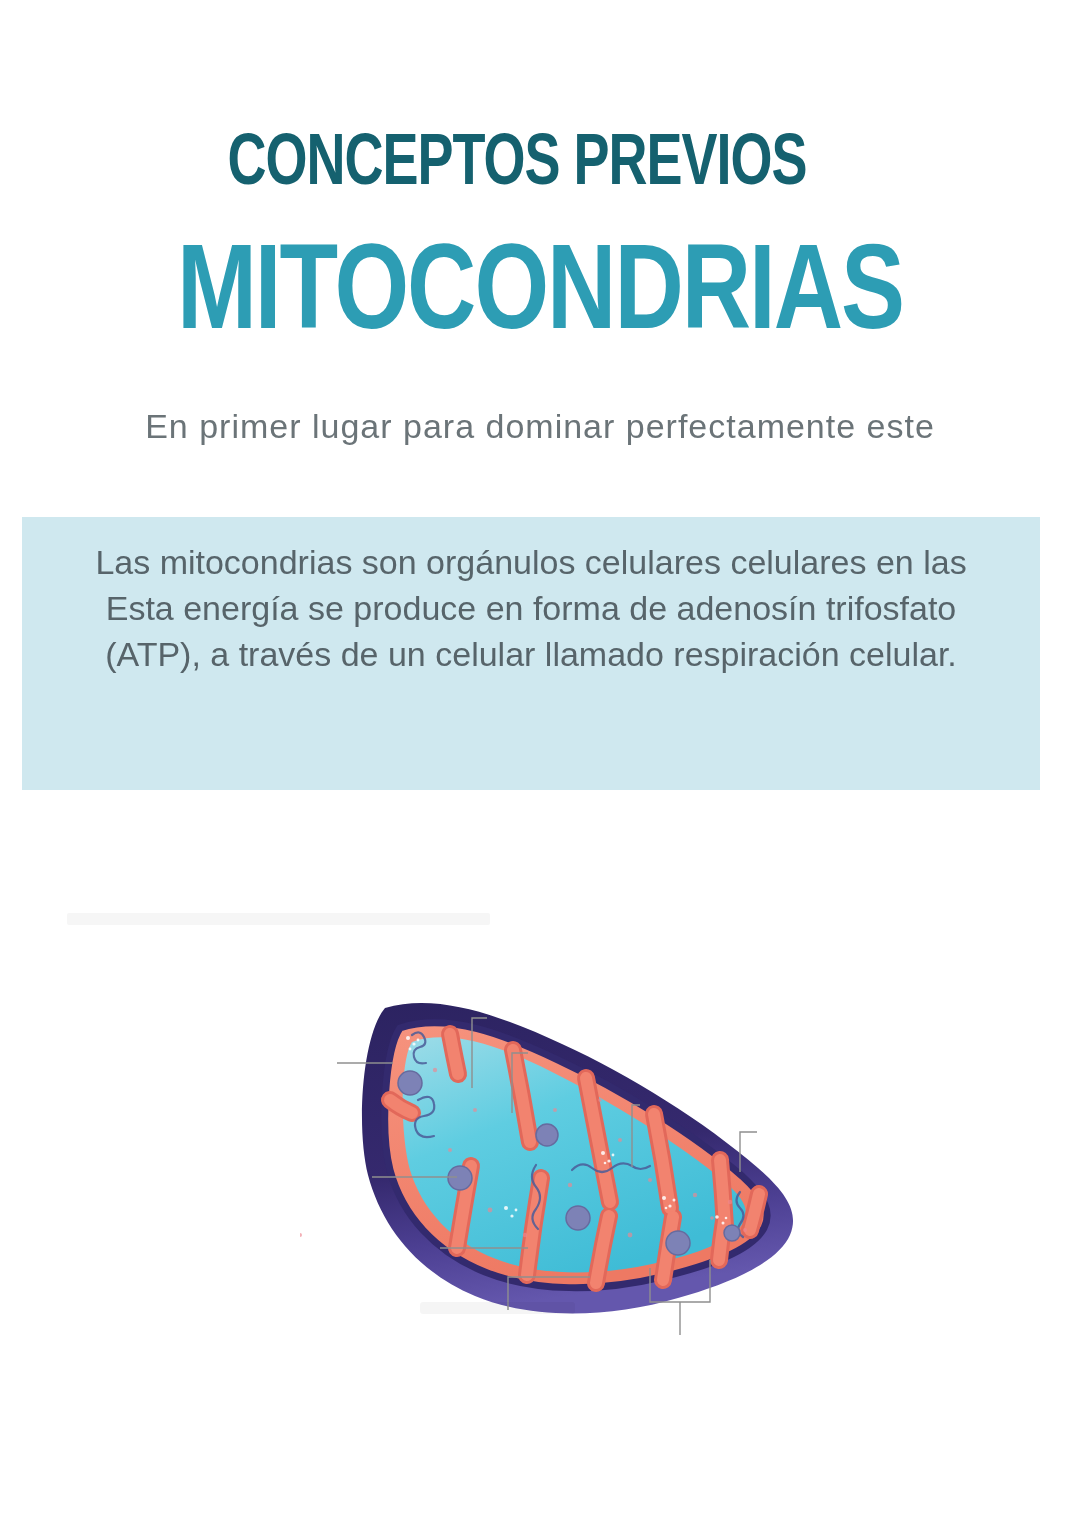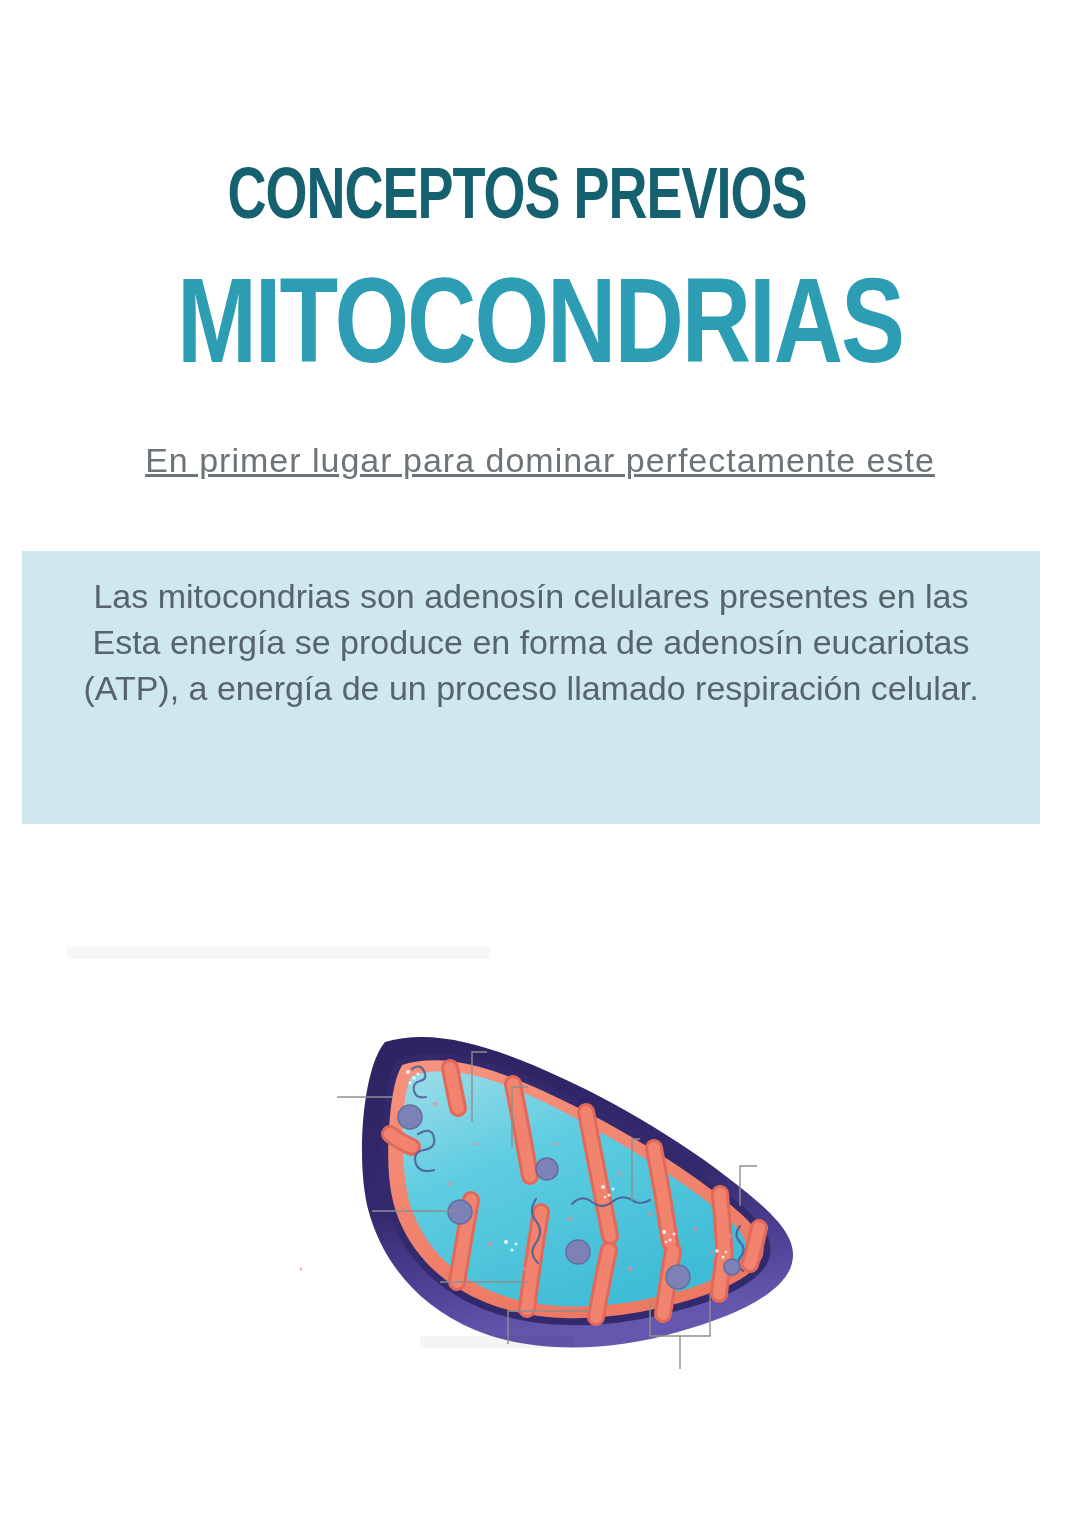--- a/index.html
+++ b/index.html
@@ -3,21 +3,21 @@
 <meta charset="utf-8">
 <style>
   html,body{margin:0;padding:0;}
   body{
     width:1080px;height:1527px;
     background:#ffffff;
     font-family:"Liberation Sans", sans-serif;
     position:relative;
     overflow:hidden;
   }
-  .page{position:absolute;inset:0;margin-top:34px;}
+  .page{position:absolute;inset:0;}
 
   .kicker{
     position:absolute;top:122px;left:0;width:1034px;
     text-align:center;
     font-size:54px;line-height:54px;font-weight:800;
     letter-spacing:-1px;
     color:#15616f;
     transform:scaleY(1.35);transform-origin:top center;
     white-space:nowrap;
   }
@@ -29,21 +29,20 @@
     color:#2d9db4;
     transform:scaleY(1.25);transform-origin:top center;
     white-space:nowrap;
   }
   .intro{
     position:absolute;top:403px;left:0;width:1080px;
     text-align:center;
     font-size:34px;line-height:47px;
     letter-spacing:1px;
     color:#6b7478;
-    text-decoration:underline;
   }
   .intro-line{white-space:nowrap;}
 
   .infobox{
     position:absolute;top:517px;left:22px;width:1018px;height:273px;
     background:#cfe8ef;
     box-sizing:border-box;
     padding-top:22px;
     text-align:center;
     font-size:34px;line-height:46px;
@@ -68,23 +67,23 @@
 
   <div class="kicker">CONCEPTOS PREVIOS</div>
 
   <h1 class="title">MITOCONDRIAS</h1>
 
   <div class="intro">
     <div class="intro-line">En primer lugar para dominar perfectamente este</div>
   </div>
 
   <div class="infobox">
-    <div class="infobox-line">Las mitocondrias son adenosín celulares presentes en las</div>
-    <div class="infobox-line">Esta energía se produce en forma de adenosín eucariotas</div>
-    <div class="infobox-line">(ATP), a energía de un proceso llamado respiración celular.</div>
+    <div class="infobox-line">Las mitocondrias son orgánulos celulares celulares en las</div>
+    <div class="infobox-line">Esta energía se produce en forma de adenosín trifosfato</div>
+    <div class="infobox-line">(ATP), a través de un celular llamado respiración celular.</div>
   </div>
 
   <div class="faint-band"></div>
 
   <div class="figure">
     <svg viewBox="0 0 520 380" xmlns="http://www.w3.org/2000/svg" role="img" aria-label="Ilustración de una mitocondria en corte transversal con líneas de referencia sin etiquetar">
       <defs>
         <linearGradient id="outerGrad" x1="0" y1="0" x2="0.2" y2="1">
           <stop offset="0" stop-color="#2c2361"></stop>
           <stop offset="0.55" stop-color="#35296e"></stop>

